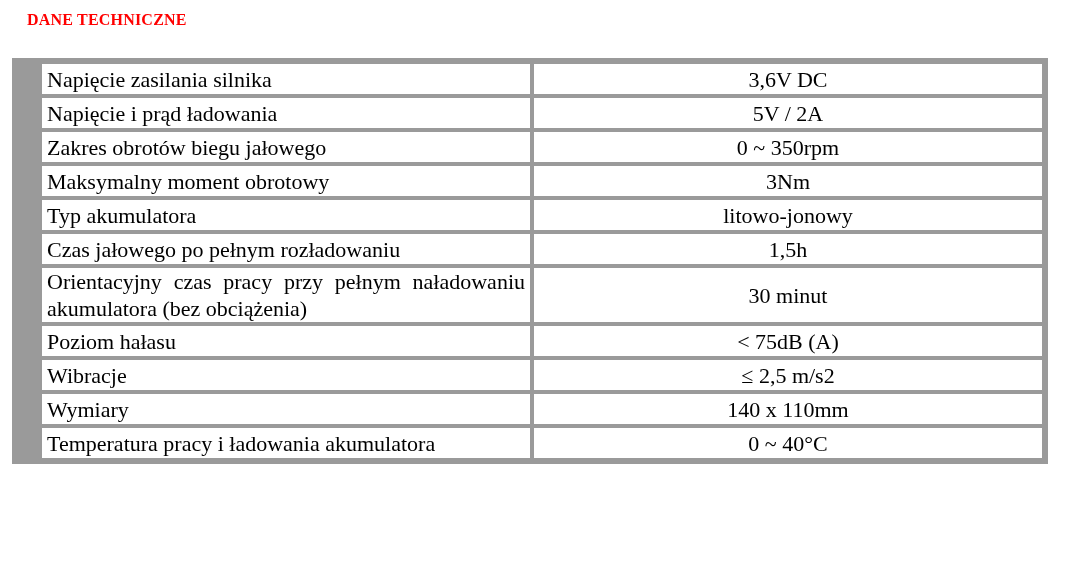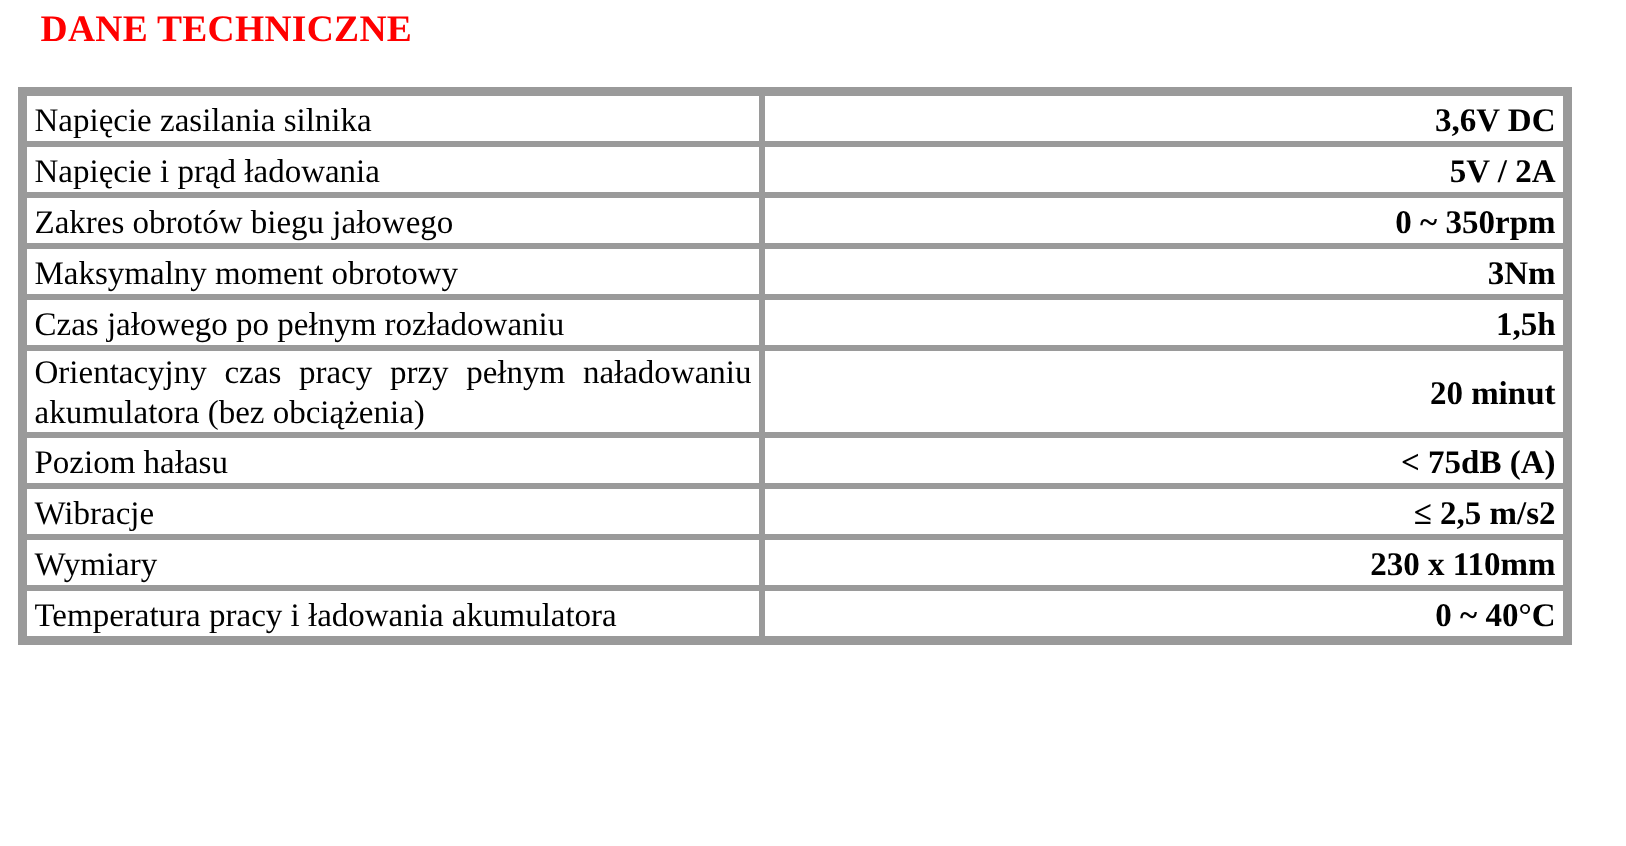--- a/index.html
+++ b/index.html
@@ -16,48 +16,49 @@
   }
   body {
     width: 1084px;
     height: 564px;
     font-family: "Liberation Serif", "DejaVu Serif", serif;
     color: var(--text-black);
     overflow: hidden;
   }
   .page-title {
     margin: 6px 0 0 27px;
-    font-size: 25px;
+    font-size: 16px;
     font-weight: bold;
     line-height: 27px;
     color: var(--title-red);
     letter-spacing: 0.2px;
   }
   table.spec-table {
     margin: 25px 0 0 12px;
     width: 1036px;
     table-layout: fixed;
     border-collapse: separate;
     border-spacing: 4px;
     background: var(--border-gray);
     border: 2px solid var(--border-gray);
+    padding-left: 24px;
   }
   col.label-col { width: 488px; }
   col.value-col { width: auto; }
   td {
     background: var(--cell-bg);
     font-size: 22px;
     line-height: 27px;
     height: 30px;
     padding: 0 5px;
     vertical-align: middle;
     overflow: hidden;
   }
   td.label-cell { text-align: justify; }
-  td.value-cell { text-align: right; font-weight: bold; }
+  td.value-cell { text-align: center; }
 </style>
 </head>
 <body>
 
 <h1 class="page-title">DANE TECHNICZNE</h1>
 
 <table class="spec-table">
   <colgroup>
     <col class="label-col">
     <col class="value-col">
@@ -76,45 +77,49 @@
   <tr>
     <td class="label-cell">Zakres obrotów biegu jałowego</td>
     <td class="value-cell">0 ~ 350rpm</td>
   </tr>
 
   <tr>
     <td class="label-cell">Maksymalny moment obrotowy</td>
     <td class="value-cell">3Nm</td>
   </tr>
 
+  <tr>
+    <td class="label-cell">Typ akumulatora</td>
+    <td class="value-cell">litowo-jonowy</td>
+  </tr>
 
 
   <tr>
     <td class="label-cell">Czas jałowego po pełnym rozładowaniu</td>
     <td class="value-cell">1,5h</td>
   </tr>
 
   <tr>
     <td class="label-cell">Orientacyjny czas pracy przy pełnym naładowaniu akumulatora (bez obciążenia)</td>
-    <td class="value-cell">20 minut</td>
+    <td class="value-cell">30 minut</td>
   </tr>
 
   <tr>
     <td class="label-cell">Poziom hałasu</td>
     <td class="value-cell">&lt; 75dB (A)</td>
   </tr>
 
   <tr>
     <td class="label-cell">Wibracje</td>
     <td class="value-cell">≤ 2,5 m/s2</td>
   </tr>
 
   <tr>
     <td class="label-cell">Wymiary</td>
-    <td class="value-cell">230 x 110mm</td>
+    <td class="value-cell">140 x 110mm</td>
   </tr>
 
   <tr>
     <td class="label-cell">Temperatura pracy i ładowania akumulatora</td>
     <td class="value-cell">0 ~ 40°C</td>
   </tr>
 
 </tbody>
 </table>
 

